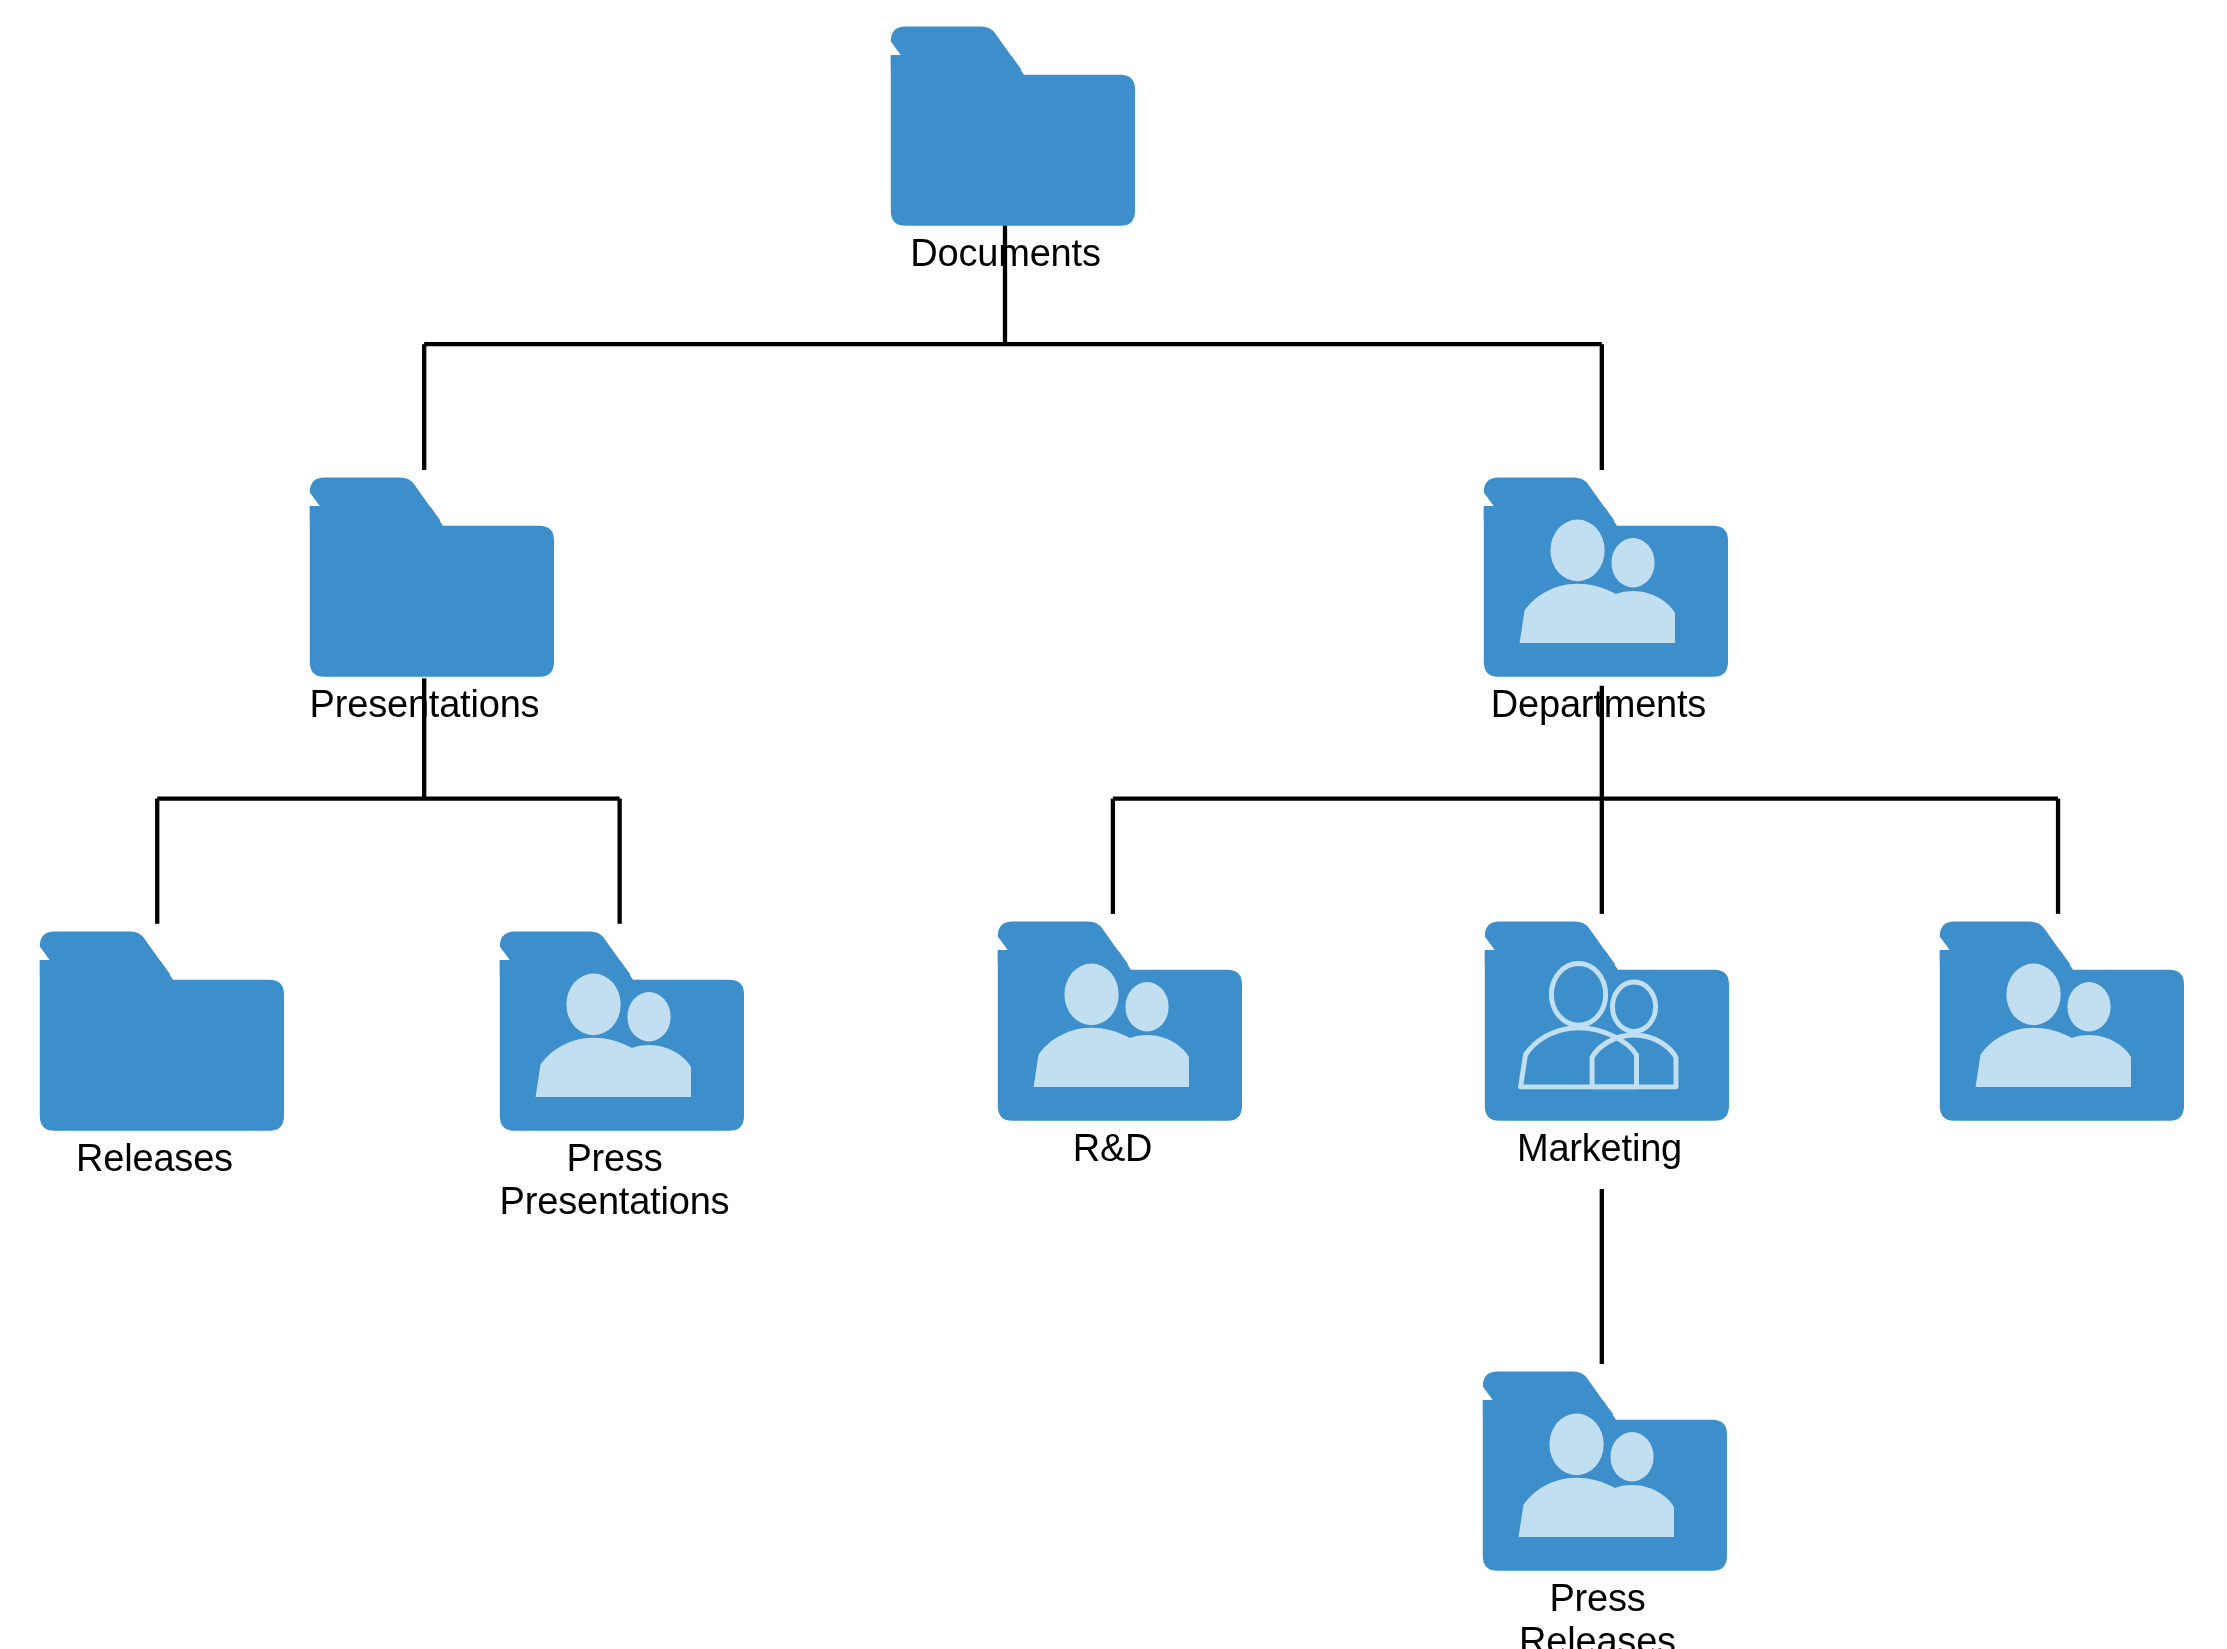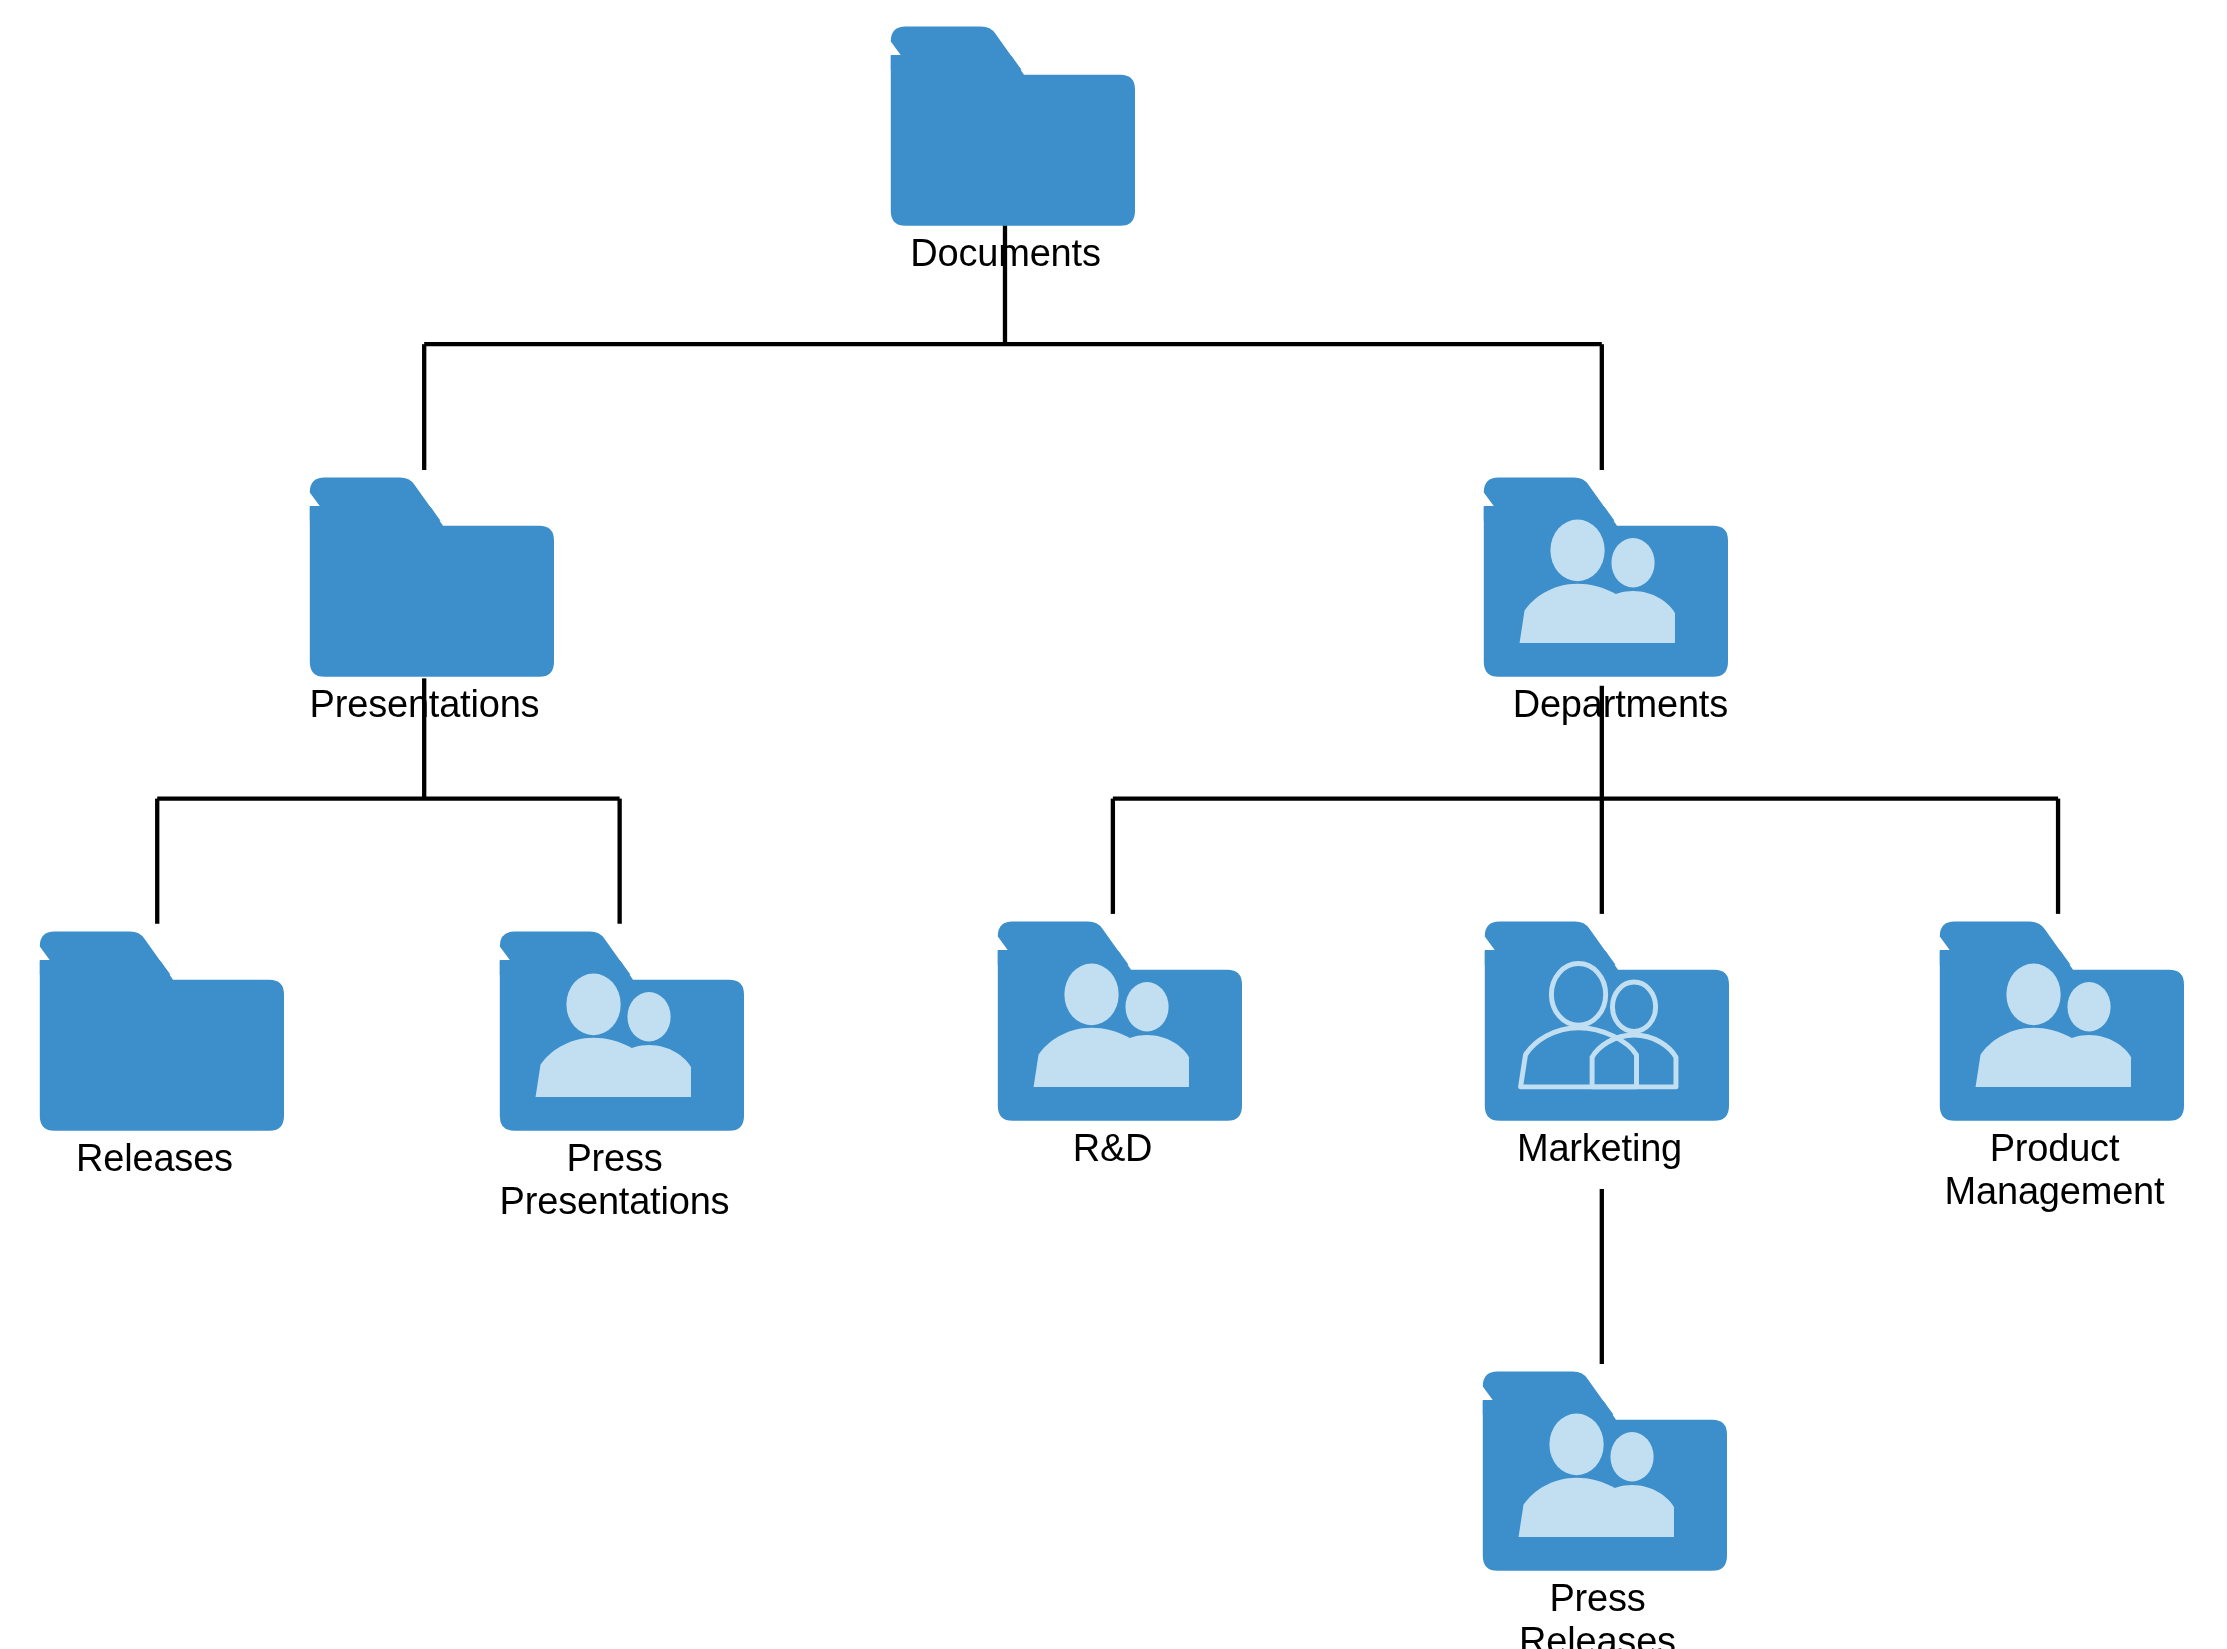--- a/index.html
+++ b/index.html
@@ -88,21 +88,21 @@
           <svg class="folder-icon" width="259" height="207" viewBox="0 0 420 335" xmlns="http://www.w3.org/2000/svg">
             <path d="M24 36 q0 -24 24 -24 l122 0 q16 0 24 12 l30 42 l-178 0 z" fill="#3d8fcc"></path>
             <path d="M24 60 l196 0 l16 22 l-212 0 z" fill="#3d8fcc"></path>
             <rect x="44" y="62" width="176" height="36" fill="#ffffff"></rect>
             <path d="M44 62 l176 0 l18 36 l-194 0 z" fill="#ffffff"></path>
             <path d="M24 98 l0 -40 l194 0 l22 32 l156 0 q24 0 24 24 l0 197 q0 24 -24 24 l-348 0 q-24 0 -24 -24 z" fill="#3d8fcc"></path>
           </svg>
         </div>
         <div class="node-label">Presentations</div>
       </div>
-      <div class="node" style="left: 1469px; top: 470px; width: 259px; align-items: flex-end;">
+      <div class="node" style="left: 1469px; top: 470px; width: 259px;">
         <div>
           <svg class="folder-icon" width="259" height="207" viewBox="0 0 420 335" xmlns="http://www.w3.org/2000/svg">
             <path d="M24 36 q0 -24 24 -24 l122 0 q16 0 24 12 l30 42 l-178 0 z" fill="#3d8fcc"></path>
             <path d="M24 60 l196 0 l16 22 l-212 0 z" fill="#3d8fcc"></path>
             <rect x="44" y="62" width="176" height="36" fill="#ffffff"></rect>
             <path d="M44 62 l176 0 l18 36 l-194 0 z" fill="#ffffff"></path>
             <path d="M24 98 l0 -40 l194 0 l22 32 l156 0 q24 0 24 24 l0 197 q0 24 -24 24 l-348 0 q-24 0 -24 -24 z" fill="#3d8fcc"></path>
             <g fill="#c2dff2">
               <ellipse cx="176" cy="130" rx="44" ry="50"></ellipse>
               <path d="M176 184 c-40 0 -72 22 -86 44 l-8 52 l188 0 l0 -52 c-14 -22 -54 -44 -94 -44 z"></path>
@@ -189,22 +189,20 @@
             <path d="M44 62 l176 0 l18 36 l-194 0 z" fill="#ffffff"></path>
             <path d="M24 98 l0 -40 l194 0 l22 32 l156 0 q24 0 24 24 l0 197 q0 24 -24 24 l-348 0 q-24 0 -24 -24 z" fill="#3d8fcc"></path>
             <g fill="#c2dff2">
               <ellipse cx="176" cy="130" rx="44" ry="50"></ellipse>
               <path d="M176 184 c-40 0 -72 22 -86 44 l-8 52 l188 0 l0 -52 c-14 -22 -54 -44 -94 -44 z"></path>
               <ellipse cx="266" cy="150" rx="35" ry="40"></ellipse>
               <path d="M266 196 c-32 0 -58 18 -68 36 l0 48 l136 0 l0 -48 c-10 -18 -36 -36 -68 -36 z"></path>
             </g>
           </svg>
         </div>
-        <div class="node-label">Product
-Management</div>
       </div>
       <div class="node" style="left: 1468px; top: 1364px; width: 259px;">
         <div>
           <svg class="folder-icon" width="259" height="207" viewBox="0 0 420 335" xmlns="http://www.w3.org/2000/svg">
             <path d="M24 36 q0 -24 24 -24 l122 0 q16 0 24 12 l30 42 l-178 0 z" fill="#3d8fcc"></path>
             <path d="M24 60 l196 0 l16 22 l-212 0 z" fill="#3d8fcc"></path>
             <rect x="44" y="62" width="176" height="36" fill="#ffffff"></rect>
             <path d="M44 62 l176 0 l18 36 l-194 0 z" fill="#ffffff"></path>
             <path d="M24 98 l0 -40 l194 0 l22 32 l156 0 q24 0 24 24 l0 197 q0 24 -24 24 l-348 0 q-24 0 -24 -24 z" fill="#3d8fcc"></path>
             <g fill="#c2dff2">

